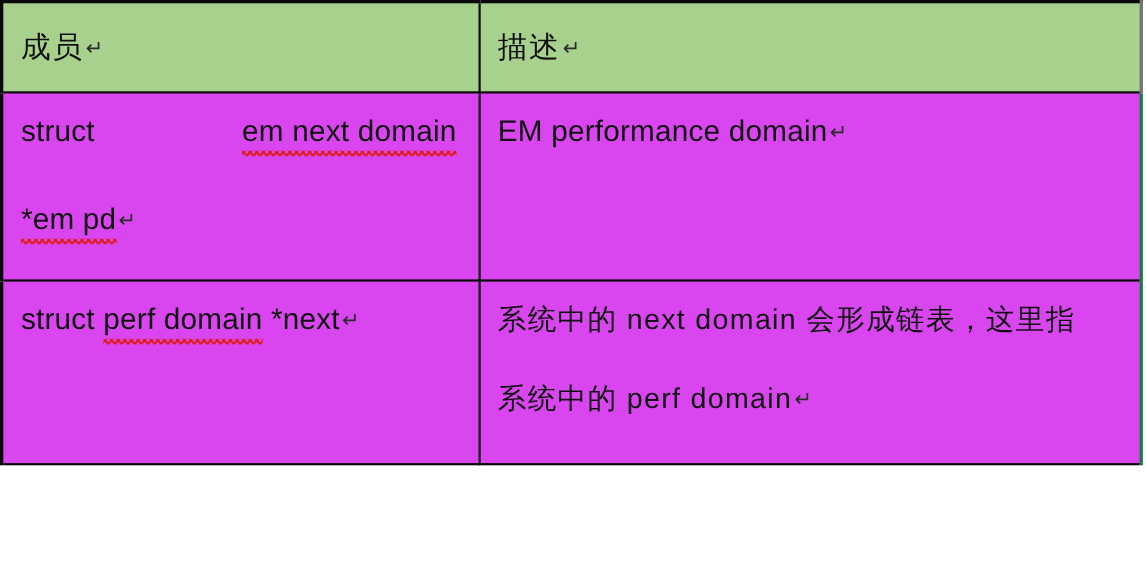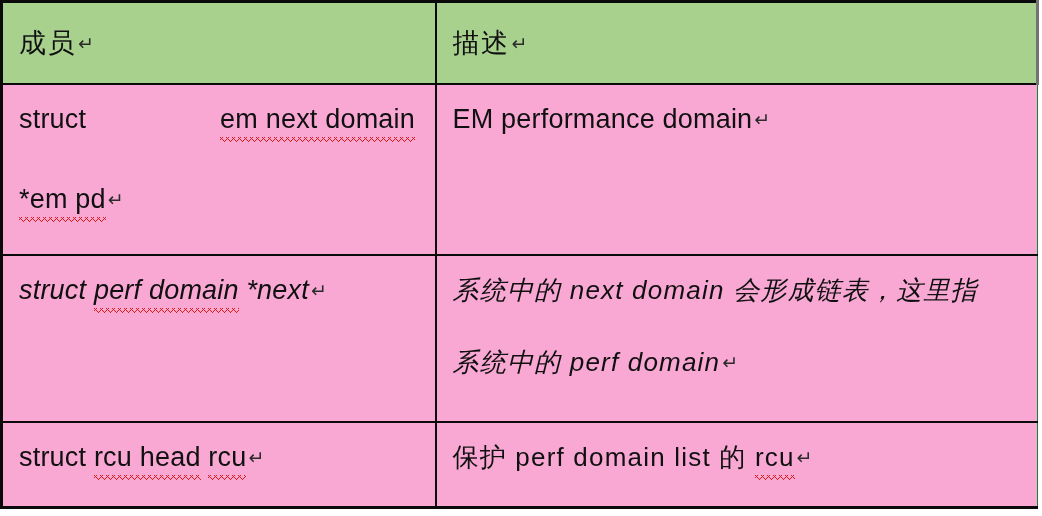--- a/index.html
+++ b/index.html
@@ -25,41 +25,41 @@
   }
 
   .doc-table col.col-member { width: 434px; }
   .doc-table col.col-desc   { width: 602px; }
 
   .doc-table td,
   .doc-table th {
     border: 2px solid #0a0a0a;
     padding: 0;
     vertical-align: top;
-    background: #f9a8d4;
+    background: #d946ef;
     text-align: left;
     font-weight: normal;
   }
 
   
   .header-row th {
     background: #a9d18e;
     height: 80px;
     border-top: 3px solid #0a0a0a;
   }
   .header-row th.th-member { border-left: 3px solid #0a0a0a; }
   .header-row th.th-desc   { border-right: 3px solid #737373; }
 
   
   .row-body td.cell-member { border-left: 3px solid #0a0a0a; }
-  .row-body td.cell-desc   { border-right: 1px solid #15803d; }
+  .row-body td.cell-desc   { border-right: 3px solid #15803d; }
   .row-last td { border-bottom: 3px solid #0a0a0a; }
 
   .row-1 td { height: 169px; }
-  .row-2 td { height: 165px; font-style: italic; }
+  .row-2 td { height: 165px; }
   .row-3 td { height: 83px; }
 
   .cell-inner {
     padding: 14px 16px 8px 16px;
     box-sizing: border-box;
   }
   .header-row .cell-inner {
     padding-top: 20px;
   }
 
@@ -171,26 +171,14 @@
         </div>
       </td>
       <td class="cell-desc">
         <div class="cell-inner">
           <div class="line cjk"><span>系统中的 next domain 会形成链表，这里指</span></div>
           <div class="line cjk"><span>系统中的 perf domain</span><span class="pilcrow">↵</span></div>
         </div>
       </td>
     </tr>
 
-    <tr class="row-body row-3 row-last">
-      <td class="cell-member">
-        <div class="cell-inner">
-          <div class="line"><span>struct </span><span class="squiggle">rcu head</span><span> </span><span class="squiggle">rcu</span><span class="pilcrow">↵</span></div>
-        </div>
-      </td>
-      <td class="cell-desc">
-        <div class="cell-inner">
-          <div class="line cjk"><span>保护 perf domain list 的 </span><span class="squiggle">rcu</span><span class="pilcrow">↵</span></div>
-        </div>
-      </td>
-    </tr>
   </tbody>
 </table>
 
 </body></html>

